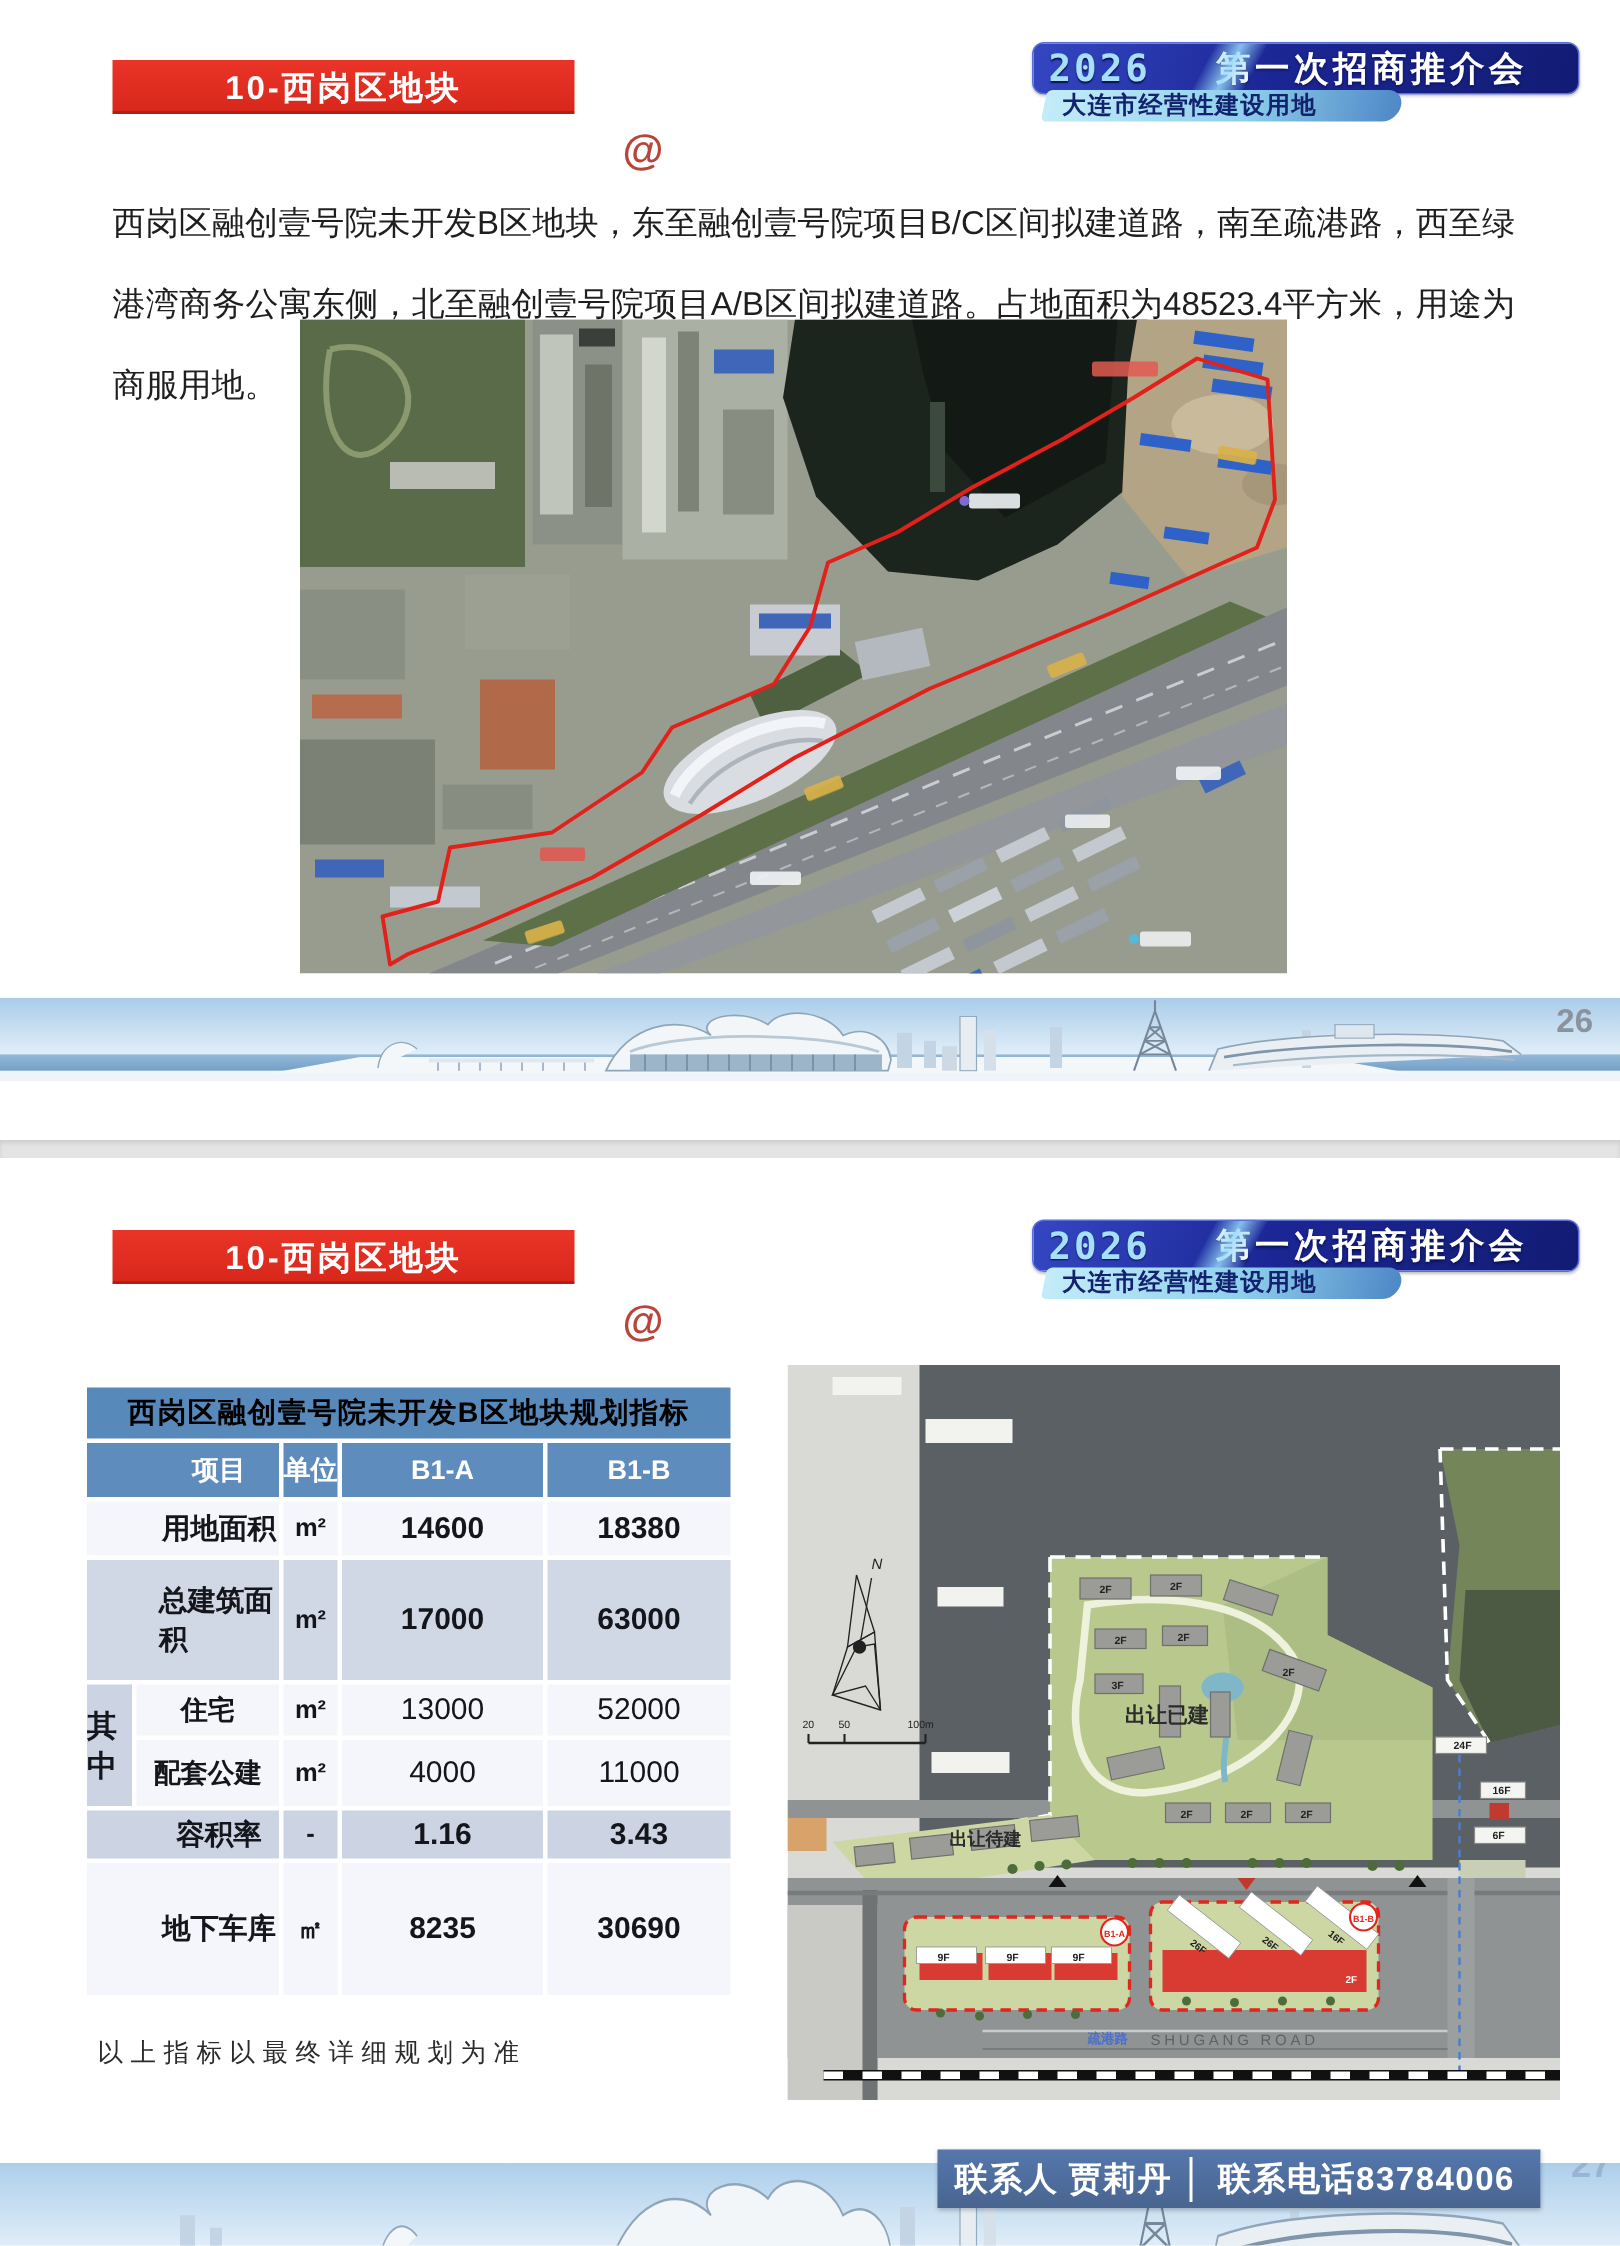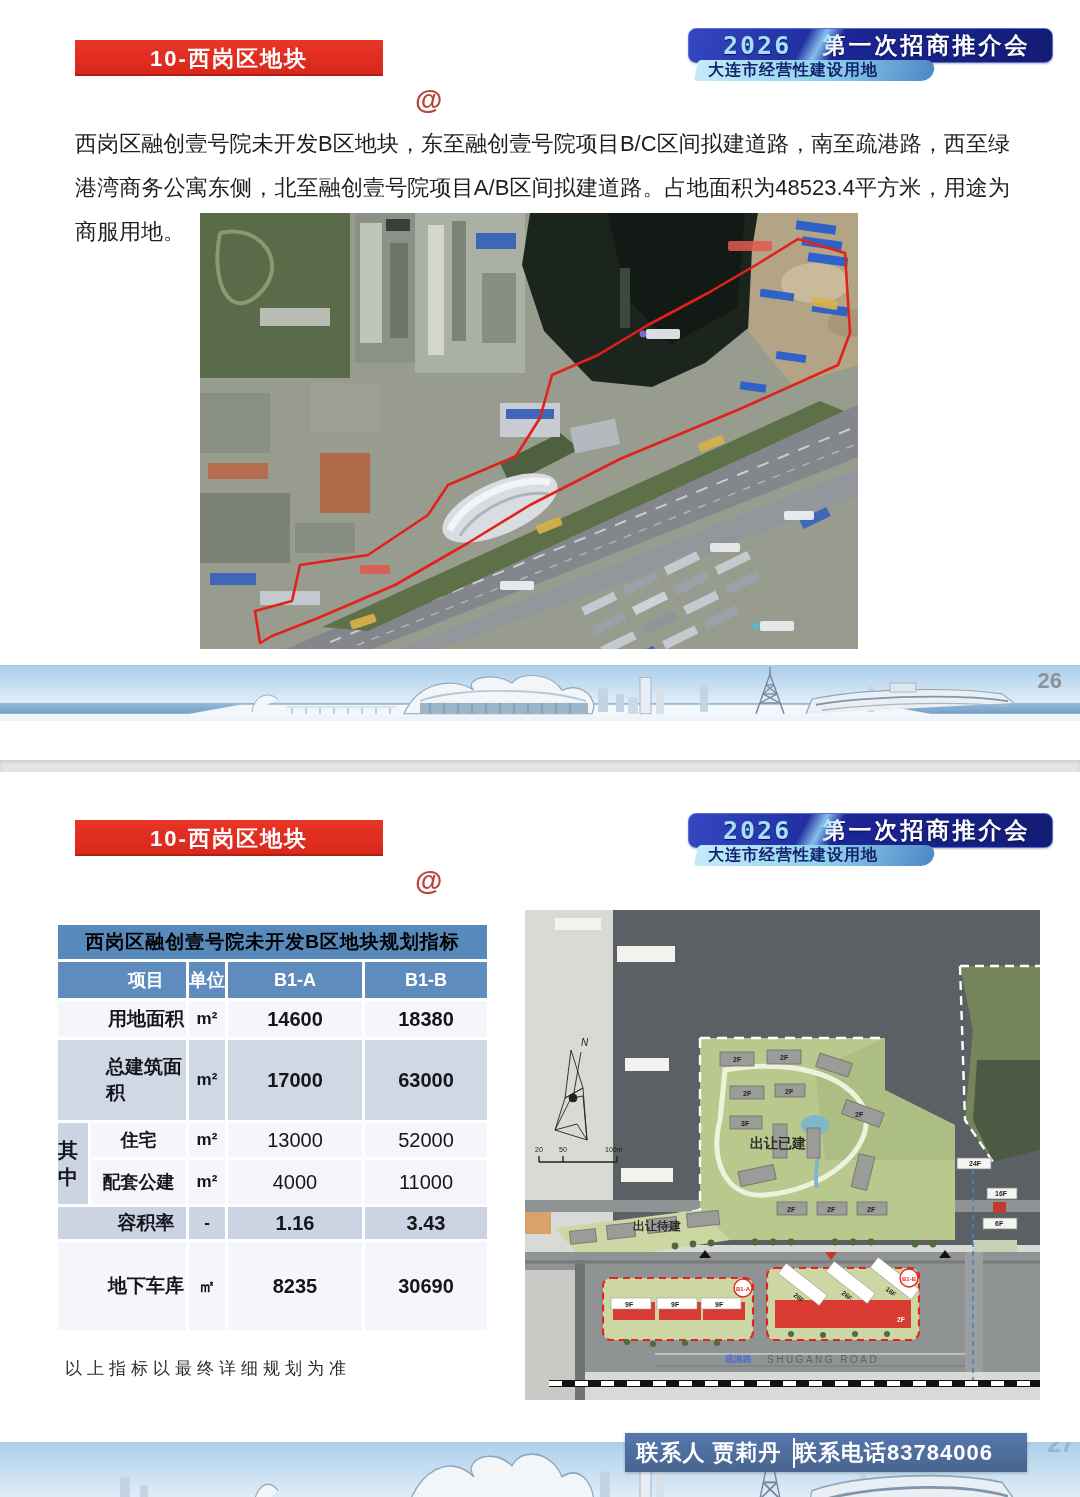--- a/index.html
+++ b/index.html
@@ -33,41 +33,41 @@
     border:1px solid #5a6fd6; box-shadow:0 1px 2px rgba(0,0,0,.25);
     display:flex; align-items:center; overflow:hidden;
   }
   .badge-main::before {
     content:""; position:absolute; left:112px; top:-6px; width:34px; height:50px;
     background:linear-gradient(90deg,rgba(120,190,240,.05),rgba(150,215,250,.85),rgba(120,190,240,.05));
     transform:skewX(-28deg);
   }
   .badge-year {
     font-family:"DejaVu Sans Mono",monospace; font-weight:bold; font-size:25px;
-    color:#a5e0f8; padding-left:34px; letter-spacing:2px; text-shadow:0 1px 1px #0a1050;
+    color:#a5e0f8; padding-left:10px; letter-spacing:2px; text-shadow:0 1px 1px #0a1050;
   }
   .badge-title {
     flex:1; text-align:center; color:#ffffff; font-weight:bold; font-size:23px;
     letter-spacing:3px; padding-left:10px; text-shadow:0 1px 2px #0a1050;
   }
   .badge-strip {
     position:relative; margin:-3px 0 0 8px; width:238px; height:21px;
     background:linear-gradient(90deg,#c4ecf8 0%,#8fd0ec 55%,#4e88c6 100%);
     border-radius:4px 12px 12px 4px; transform:skewX(-12deg);
     display:flex; align-items:center;
   }
   .badge-strip span {
     transform:skewX(12deg); color:#13226e; font-weight:bold; font-size:16px;
     letter-spacing:1px; padding-left:12px; white-space:nowrap;
   }
 
   
   .para {
     position:absolute; left:75px; top:122px; width:935px;
-    font-size:22px; line-height:44px; color:#1e1e1e; font-weight:500;
+    font-size:22px; line-height:54px; color:#1e1e1e; font-weight:500;
     text-align:justify;
   }
 
   
   .sat-map { position:absolute; left:200px; top:213px; width:658px; height:436px; }
   .site-plan { position:absolute; left:525px; top:130px; width:515px; height:490px; }
 
   
   .footer-band { position:absolute; left:0; width:1080px; overflow:hidden; }
   #slide1 .footer-band { top:665px; height:56px; }
@@ -108,21 +108,21 @@
 
   
   .contact-bar {
     position:absolute; left:625px; top:653px; width:402px; height:39px; z-index:5;
     background:linear-gradient(#5577ad,#49658f);
     display:flex; align-items:center; color:#fff;
     box-shadow:0 1px 3px rgba(0,0,0,.25);
   }
   .contact-person { width:168px; text-align:center; font-size:22px; font-weight:bold; letter-spacing:1px; }
   .contact-sep { width:2px; height:30px; background:#fff; }
-  .contact-phone { flex:1; text-align:left; font-size:22px; font-weight:bold; letter-spacing:1px; }
+  .contact-phone { flex:1; text-align:center; font-size:22px; font-weight:bold; letter-spacing:1px; }
 
   svg text { font-family:"Liberation Sans","DejaVu Sans",sans-serif; }
 </style>
 </head>
 <body>
 
 <div class="slide" id="slide1">
 
   <div class="banner" style="top:40px;">
     <span>10-西岗区地块</span>

